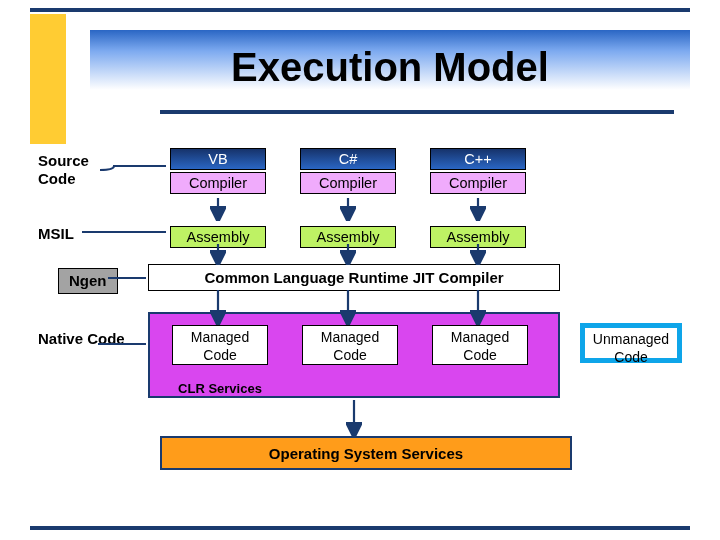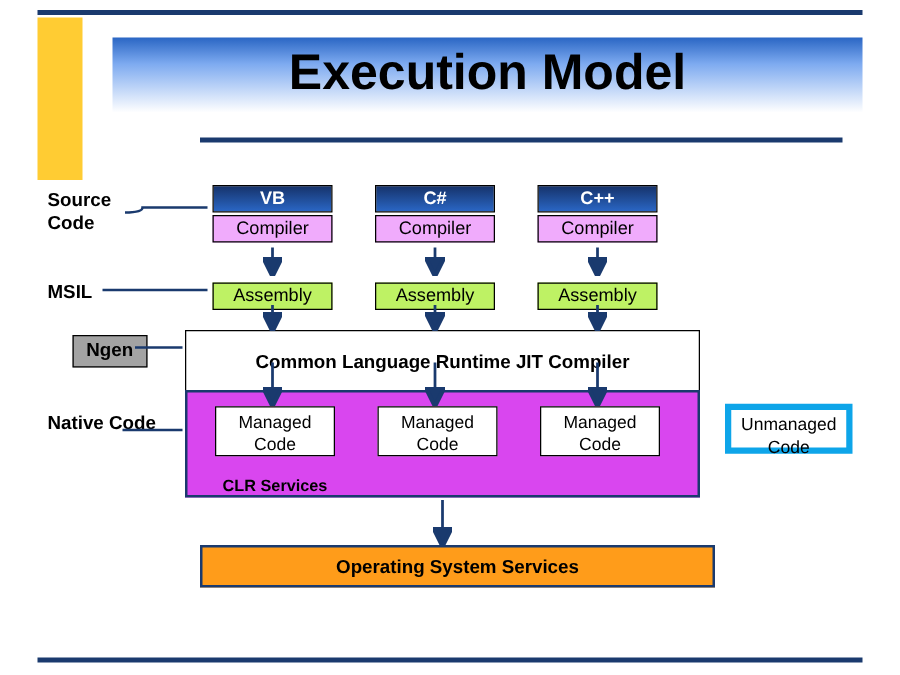--- a/index.html
+++ b/index.html
@@ -6,40 +6,40 @@
   body{width:720px;height:540px;background:#fff;font-family:Arial,Helvetica,sans-serif;position:relative;overflow:hidden}
   .slide{width:720px;height:540px;position:relative}
 
   .top-rule{position:absolute;left:30px;right:30px;top:8px;height:4px;background:#1a3a6e}
   .bot-rule{position:absolute;left:30px;right:30px;bottom:10px;height:4px;background:#1a3a6e}
 
   .accent-bar{position:absolute;left:30px;top:14px;width:36px;height:130px;background:#ffcc33}
 
   .title-wrap{position:absolute;left:90px;right:30px;top:30px;height:60px;
     background:linear-gradient(to bottom,#2a66c4 0%,#7daaf0 35%,#ffffff 100%);
-    display:flex;align-items:center;justify-content:center}
+    display:flex;align-items:flex-end;justify-content:center}
   .title{font-size:40px;font-weight:bold;color:#000;margin-top:-4px}
   .title-rule{position:absolute;left:160px;right:46px;top:110px;height:4px;background:#1a3a6e}
 
   .labels{position:absolute;left:38px;top:152px;width:90px;font-size:15px;font-weight:bold;line-height:1.2;color:#000}
   .lab-src{position:absolute;top:0}
   .lab-msil{position:absolute;top:73px}
   .lab-ngen{position:absolute;top:116px;left:20px;border:1px solid #000;padding:3px 10px;background:#a3a3a3}
   .lab-nat{position:absolute;top:178px}
 
   .stage{position:absolute;left:148px;top:148px;width:540px}
   .row{position:relative;height:28px}
   .cell{position:absolute;width:96px;text-align:center;font-size:14.5px;border:1px solid #000;background:#ffffff;padding:2px 0}
   .c1{left:22px}.c2{left:152px}.c3{left:282px}
 
-  .lang .cell{background:linear-gradient(to bottom,#16336b,#2a66c4);color:#fff;font-weight:bold;border:1px solid #000}
+  .lang .cell{background:linear-gradient(to bottom,#16336b,#2a66c4);color:#fff;font-weight:normal;border:1px solid #000}
   .comp .cell{background:#f0abfc}
   .asm .cell{background:#bef264}
 
-  .jit{position:absolute;left:0;top:116px;width:412px;text-align:center;font-size:15px;font-weight:bold;border:1px solid #000;background:#fff;padding:16px 0}
+  .jit{position:absolute;left:0;top:116px;width:412px;text-align:center;font-size:15px;font-weight:bold;border:1px solid #000;background:#fff;padding:4px 0}
 
   .native-box{position:absolute;left:0;top:164px;width:412px;height:86px;border:2px solid #1a3a6e;background:#d946ef}
   .native-box .cell{top:11px;height:40px;line-height:18px;font-size:14px;padding-top:2px}
   .native-box .clr{position:absolute;left:22px;top:67px;width:96px;font-size:13px;font-weight:bold;text-align:center}
 
   .unmanaged{position:absolute;left:432px;top:175px;width:102px;height:40px;border:5px solid #0ea5e9;text-align:center;font-size:14px;line-height:18px;padding-top:2px;background:#fff}
 
   .os-box{position:absolute;left:12px;top:288px;width:412px;height:34px;border:2px solid #1a3a6e;background:#ff9c1a;display:flex;align-items:center;justify-content:center;font-size:15px;font-weight:bold}
 
   svg.arrows{position:absolute;left:0;top:0;width:720px;height:540px;pointer-events:none}

